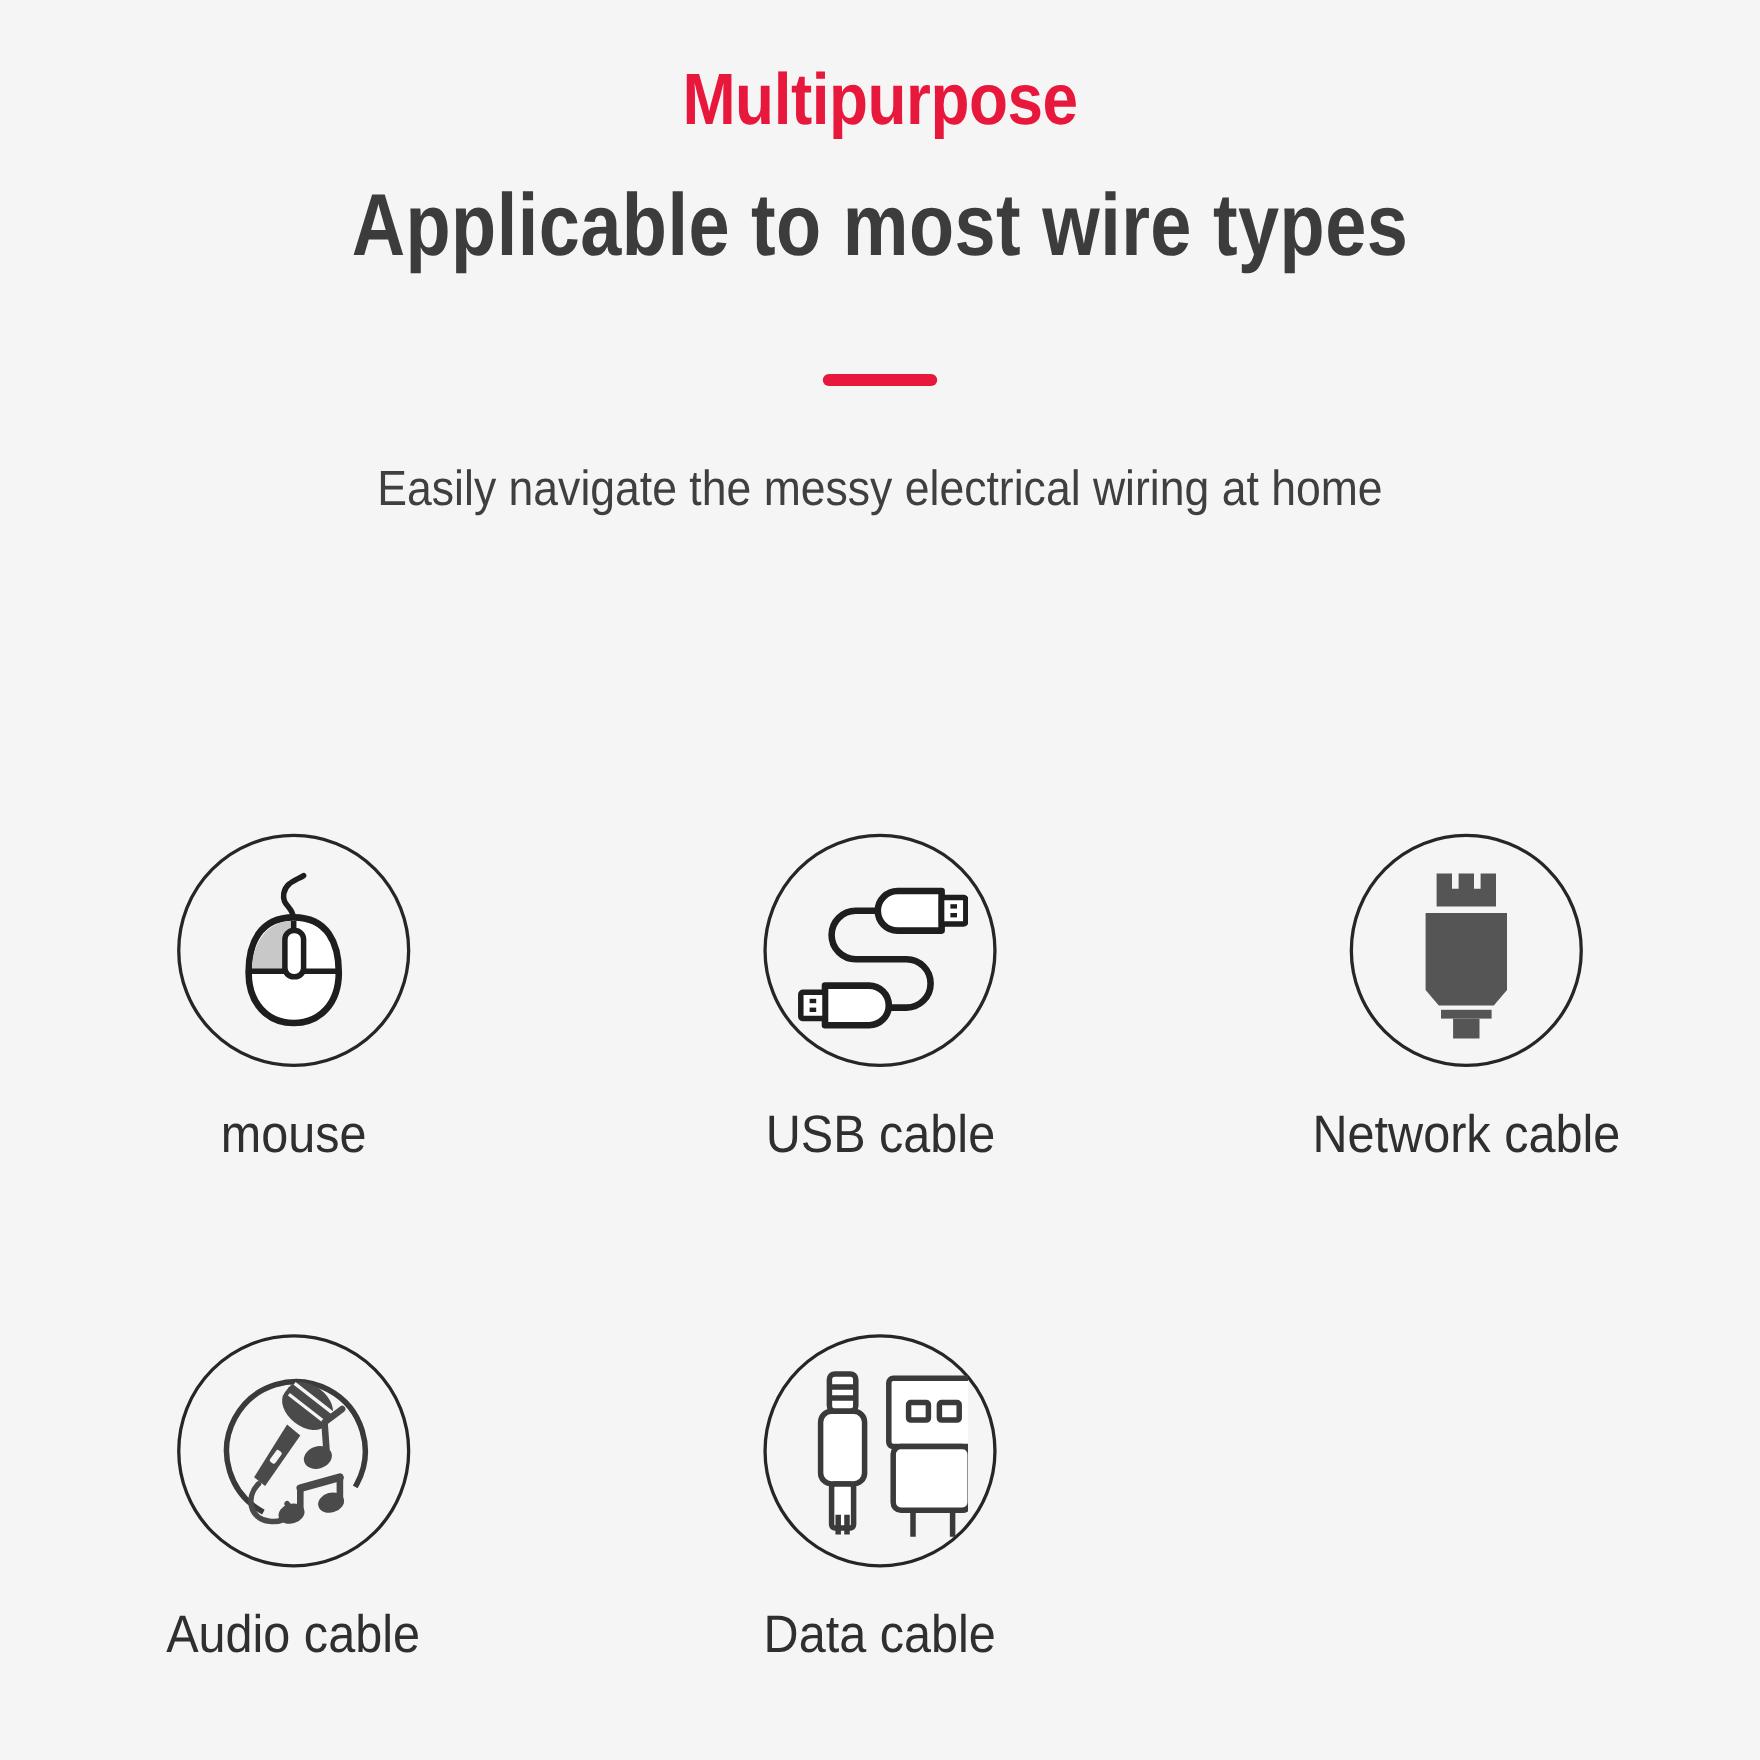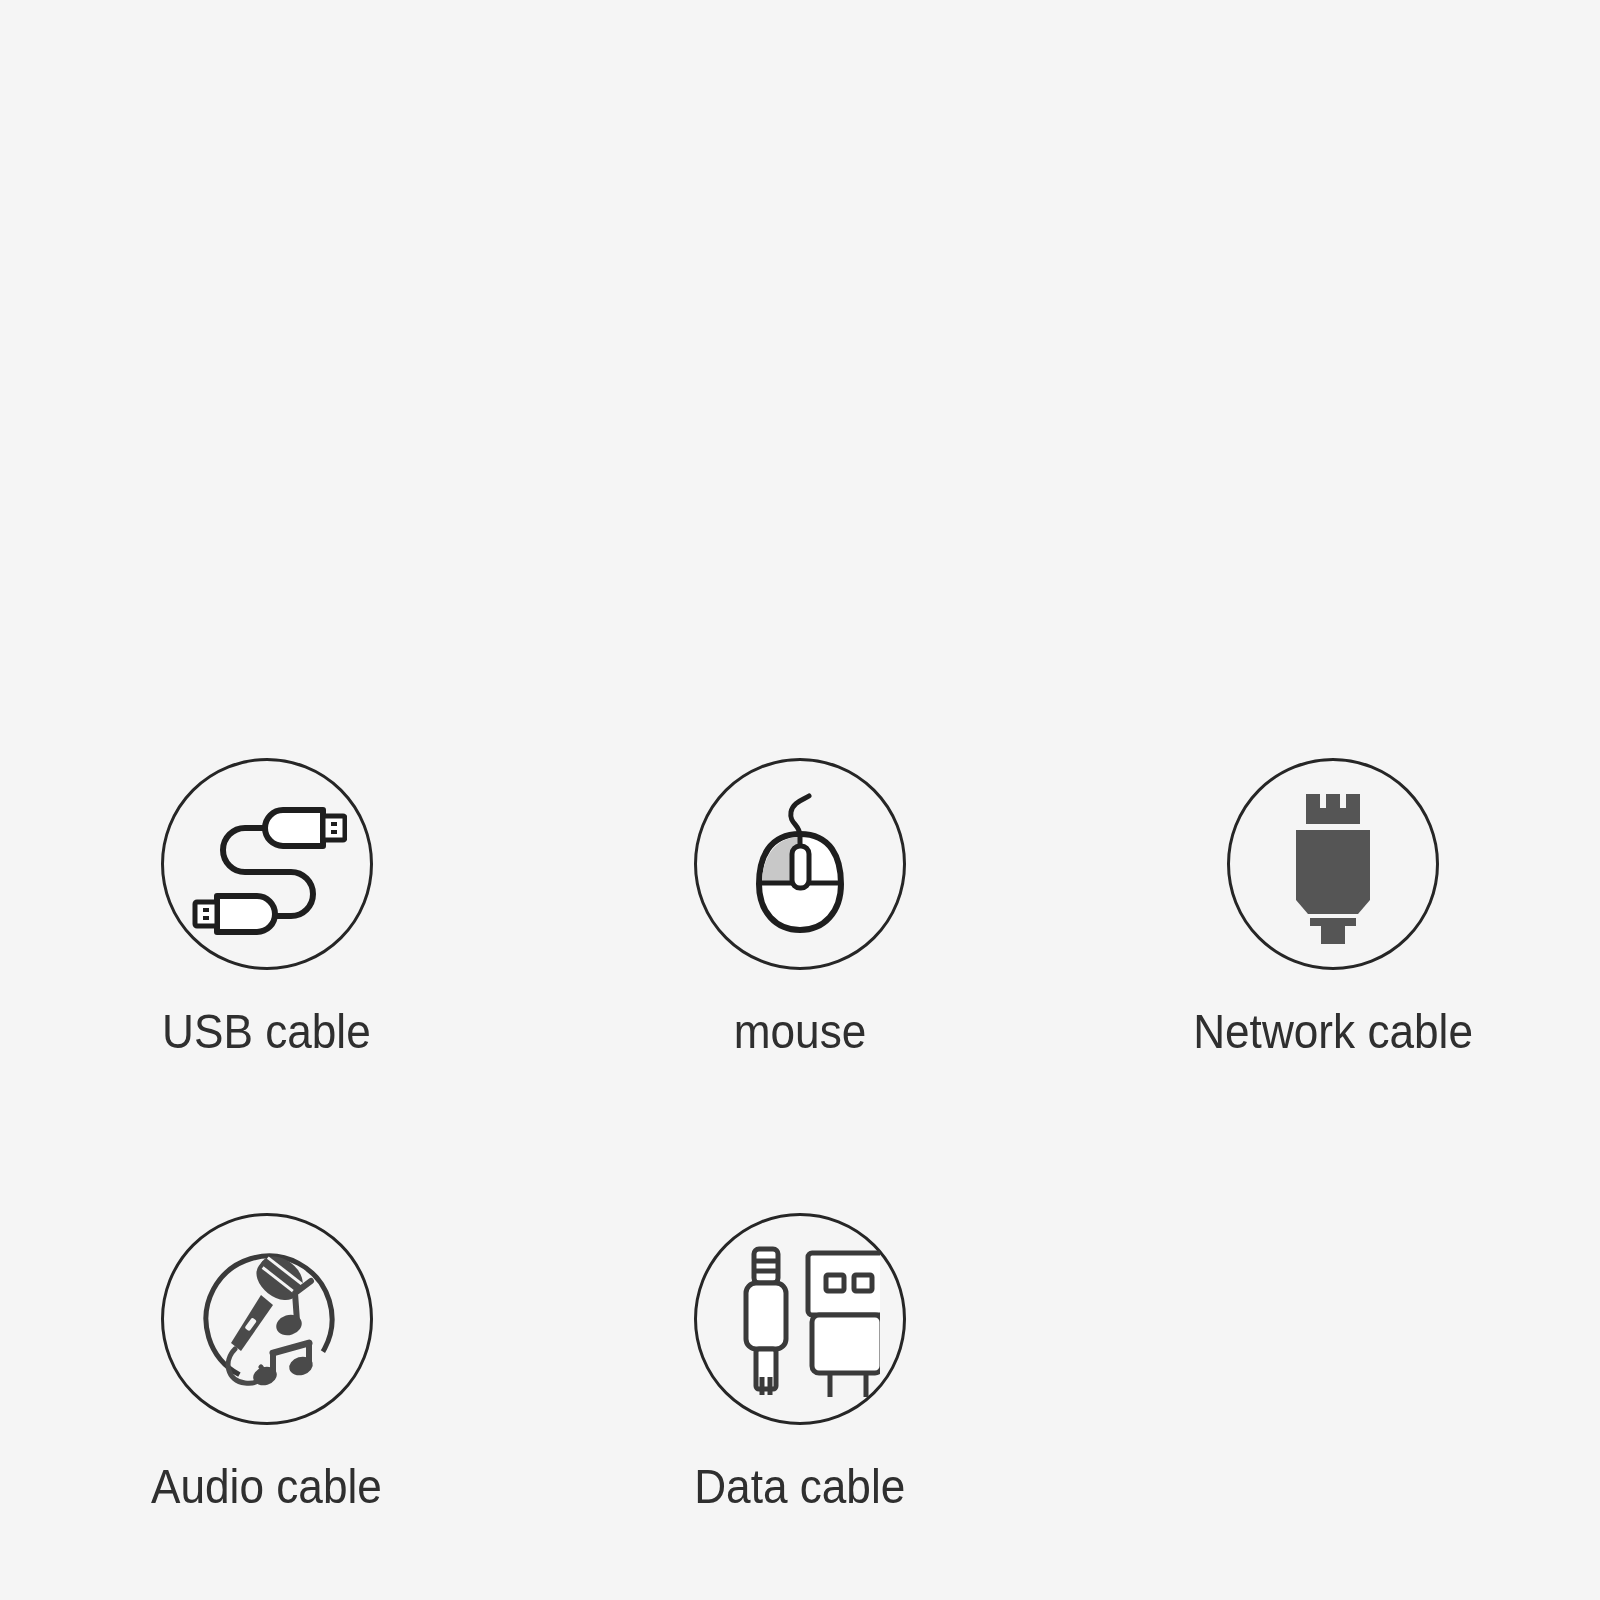--- a/index.html
+++ b/index.html
@@ -121,22 +121,56 @@
     font-family: "Liberation Sans Narrow", "Liberation Sans", sans-serif;
     transform: scaleX(0.92);
     white-space: nowrap;
   }
 </style>
 </head>
 <body>
 
 <div class="page">
 
+  <div class="header">
+    <h1 class="brand-title">Multipurpose</h1>
+
+    <h2 class="headline">Applicable to most wire types</h2>
+
+    <div class="divider-wrap">
+      <div class="divider"></div>
+    </div>
+
+    <p class="subtitle">Easily navigate the messy electrical wiring at home</p>
+  </div>
 
   <div class="features">
+
+    <div class="feature">
+      <div class="icon-circle">
+        <span>
+          <svg width="150" height="160" viewBox="0 0 150 160">
+
+            <path d="M75 52 C75 40 64 40 66 28 C68 18 78 16 84 12" fill="none" stroke="#1e1e1e" stroke-width="5" stroke-linecap="round"></path>
+
+            <path d="M75 50 C44 50 34 74 34 100 C34 128 51 146 75 146
+                     C99 146 116 128 116 100 C116 74 106 50 75 50 Z" fill="#ffffff" stroke="#1e1e1e" stroke-width="6"></path>
+
+            <path d="M75 53 C49 53 37 75 37 99 H75 Z" fill="#c8c8c8"></path>
+
+            <path d="M36 99 H114" fill="none" stroke="#1e1e1e" stroke-width="5"></path>
+
+            <path d="M75 53 V99" fill="none" stroke="#1e1e1e" stroke-width="5"></path>
+
+            <rect x="67" y="62" width="17" height="42" rx="8" fill="#ffffff" stroke="#1e1e1e" stroke-width="5"></rect>
+          </svg>
+        </span>
+      </div>
+      <div class="feature-label">mouse</div>
+    </div>
 
     <div class="feature">
       <div class="icon-circle">
         <span>
           <svg width="160" height="160" viewBox="0 0 160 160">
             <g fill="none" stroke="#1e1e1e" stroke-width="6" stroke-linecap="round" stroke-linejoin="round">
 
               <path d="M96 44 H58 a22 22 0 0 0 0 44 H104 a22 22 0 0 1 0 44 H64"></path>
             </g>
 
@@ -152,43 +186,20 @@
               <rect x="0" y="6" width="22" height="24" rx="2" fill="#ffffff" stroke="#1e1e1e" stroke-width="5"></rect>
               <rect x="8" y="12" width="6" height="4" fill="#1e1e1e"></rect>
               <rect x="8" y="20" width="6" height="4" fill="#1e1e1e"></rect>
             </g>
           </svg>
         </span>
       </div>
       <div class="feature-label">USB cable</div>
     </div>
 
-    <div class="feature">
-      <div class="icon-circle">
-        <span>
-          <svg width="150" height="160" viewBox="0 0 150 160">
-
-            <path d="M75 52 C75 40 64 40 66 28 C68 18 78 16 84 12" fill="none" stroke="#1e1e1e" stroke-width="5" stroke-linecap="round"></path>
-
-            <path d="M75 50 C44 50 34 74 34 100 C34 128 51 146 75 146
-                     C99 146 116 128 116 100 C116 74 106 50 75 50 Z" fill="#ffffff" stroke="#1e1e1e" stroke-width="6"></path>
-
-            <path d="M75 53 C49 53 37 75 37 99 H75 Z" fill="#c8c8c8"></path>
-
-            <path d="M36 99 H114" fill="none" stroke="#1e1e1e" stroke-width="5"></path>
-
-            <path d="M75 53 V99" fill="none" stroke="#1e1e1e" stroke-width="5"></path>
-
-            <rect x="67" y="62" width="17" height="42" rx="8" fill="#ffffff" stroke="#1e1e1e" stroke-width="5"></rect>
-          </svg>
-        </span>
-      </div>
-      <div class="feature-label">mouse</div>
-    </div>
-
 
     <div class="feature">
       <div class="icon-circle">
         <span>
           <svg width="150" height="160" viewBox="0 0 150 160">
             <g fill="#555555">
 
               <path d="M48 10 H62 V24 H68 V10 H82 V24 H88 V10 H102 V40 H48 Z"></path>
 
               <path d="M38 46 H112 V116 L100 130 H50 L38 116 Z"></path>

